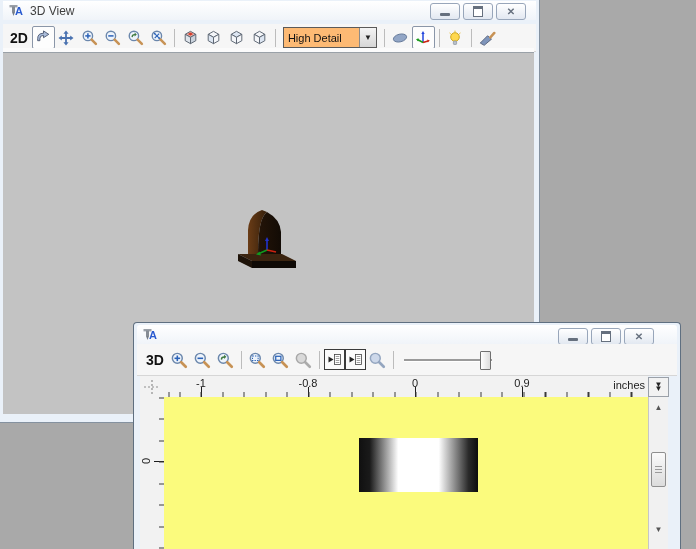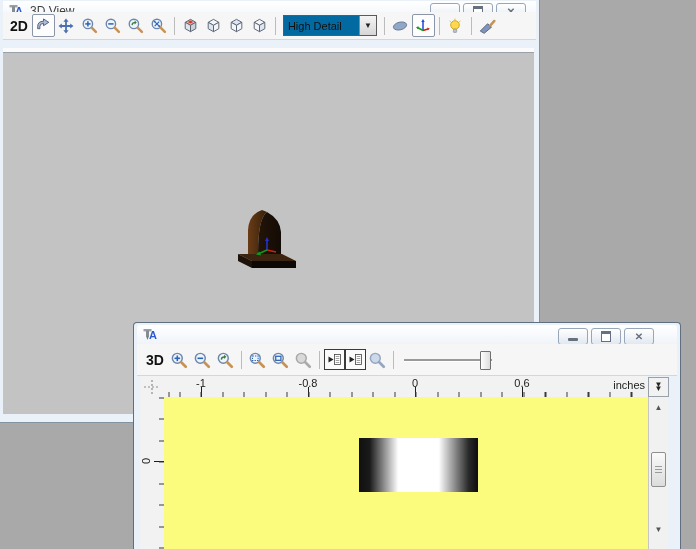--- a/index.html
+++ b/index.html
@@ -23,29 +23,29 @@
            display:flex;align-items:center;}
   .sep{width:1px;height:18px;background:#bcbcbc;margin:0 4px;flex:none;}
   .modebtn{font-size:14px;font-weight:bold;color:#111;margin:0 4px 0 2px;flex:none;}
   .tbtn{width:21px;height:21px;display:flex;align-items:center;justify-content:center;
         flex:none;border:1px solid transparent;border-radius:2px;}
   .tbtn.outlined{border:1px solid #8a96a8;background:#fdfdfd;}
   .tbtn.blk{border:1px solid #3a3a3a;border-radius:0;background:#fbfbfb;width:19px;height:19px;}
 
   
   #win3d{left:0;top:0;width:539px;height:422px;border-right:1px solid #84919f;border-bottom:1px solid #84919f;}
-  #win3d .toolbar{top:12px;height:27px;padding-left:5px;}
+  #win3d .toolbar{top:24px;height:27px;padding-left:5px;}
   #win3d .wcontrols{right:10px;}
   .gap3d{position:absolute;left:3px;top:48px;right:5px;height:4px;background:#fbfbfb;}
   .canvas3d{position:absolute;left:3px;top:52px;right:5px;bottom:8px;background:#c3c3c3;
             border-top:1px solid #9aa1a8;}
   .model{position:absolute;left:233px;top:151px;}
 
   
-  .combo{width:92px;height:19px;border:1px solid #5a5a5a;background:#0369a1;display:flex;
+  .combo{width:92px;height:19px;border:1px solid #5a5a5a;background:#fdba74;display:flex;
          align-items:center;flex:none;margin:0 3px;}
   .combo-text{flex:1;font-size:11px;color:#111;padding-left:4px;white-space:nowrap;overflow:hidden;}
   .combo-arrow{width:16px;height:100%;background:linear-gradient(#f4f4f4,#d6d6d6);
                border-left:1px solid #8a8a8a;display:flex;align-items:center;justify-content:center;
                font-size:8px;color:#222;}
 
   
   #win2d{left:133px;top:322px;width:546px;height:230px;border:1px solid #5f6f80;border-bottom:none;
          border-radius:4px 4px 0 0;}
   #win2d .titlebar{top:2px;border-radius:3px 3px 0 0;}
@@ -398,21 +398,21 @@
       <svg width="16" height="14" viewBox="0 0 16 14">
         <line x1="0" y1="7" x2="16" y2="7" stroke="#8e8e8e" stroke-width="1.2" stroke-dasharray="2,2"></line>
         <line x1="8" y1="0" x2="8" y2="14" stroke="#8e8e8e" stroke-width="1.2" stroke-dasharray="2,2"></line>
       </svg>
     </div>
 
     <div class="hruler">
       <span class="hmark" style="left:37px">-1</span>
       <span class="hmark" style="left:144px">-0.8</span>
       <span class="hmark" style="left:251px">0</span>
-      <span class="hmark" style="left:358px">0.6</span>
+      <span class="hmark" style="left:358px">0.9</span>
       <span class="htick" style="left:37px"></span>
       <span class="htick" style="left:144px"></span>
       <span class="htick" style="left:251px"></span>
       <span class="htick" style="left:358px"></span>
       <span class="units-label">inches</span>
     </div>
 
     <div class="units-btn">
       <span>▼</span>
       <span>▼</span>

